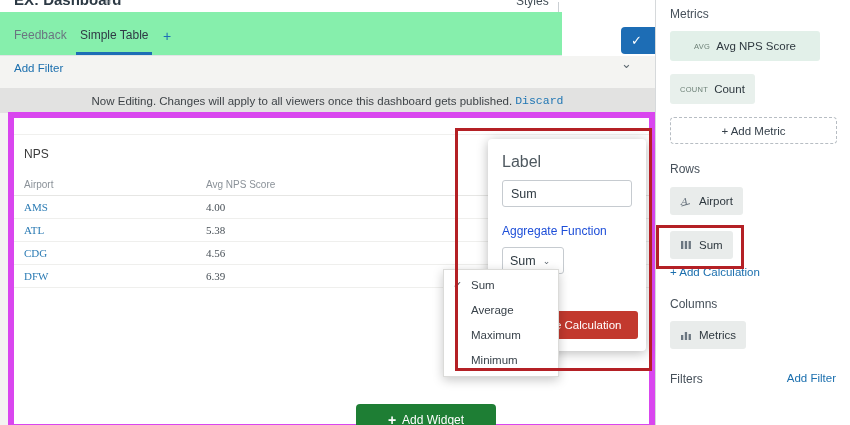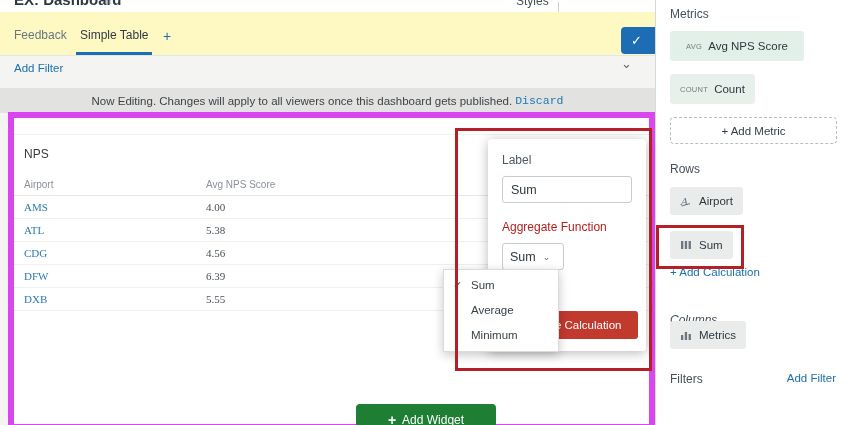--- a/index.html
+++ b/index.html
@@ -7,21 +7,21 @@
   .stage{position:relative;width:850px;height:425px;overflow:hidden;background:#fff;}
 
   
   .topbar{position:absolute;left:0;top:0;width:655px;height:12px;background:#fff;overflow:hidden;}
   .dash-title{position:absolute;left:14px;top:-9px;font-size:15px;font-weight:700;color:#2c3944;white-space:nowrap;}
   .star{position:absolute;left:103px;top:-7px;font-size:12px;color:#8b959d;}
   .styles-link{position:absolute;left:516px;top:-6px;font-size:12px;color:#424d56;}
   .top-sep{position:absolute;left:558px;top:2px;width:1px;height:10px;background:#cacfd3;}
 
   
-  .tabbar{position:absolute;left:0;top:12px;width:655px;height:43px;background:#fef9c3;border-bottom:1px solid #e2e4e6;}
+  .tabbar{position:absolute;left:0;top:12px;width:562px;height:43px;background:#86efac;border-bottom:1px solid #e2e4e6;}
   .tab{position:absolute;bottom:13px;font-size:12px;cursor:default;white-space:nowrap;}
   .tab-feedback{left:14px;color:#6a7580;}
   .tab-simple{left:80px;color:#2f3a45;}
   .tab-underline{position:absolute;left:76px;bottom:0;width:76px;height:3px;background:#1d6db5;}
   .tab-add{position:absolute;left:163px;bottom:11px;font-size:14px;color:#1d6db5;}
   .done-btn{position:absolute;left:621px;top:15px;width:46px;height:27px;background:#1d6db5;border-radius:4px;color:#fff;display:flex;align-items:center;padding-left:10px;font-size:13px;border:none;}
 
   
   .canvas{position:absolute;left:0;top:56px;width:655px;height:369px;background:#f4f4f2;}
   .addfilter-link{position:absolute;left:14px;top:62px;font-size:11.5px;color:#1b6fae;}
@@ -37,46 +37,46 @@
   .tbl{position:absolute;left:0;top:56px;width:100%;}
   .thead{height:21px;position:relative;border-bottom:1px solid #e6e6e4;}
   .th{position:absolute;top:5px;font-size:10px;color:#8a9198;}
   .th1{left:10px;} .th2{left:192px;}
   .trow{height:22px;position:relative;border-bottom:1px solid #efefed;font-family:Liberation Serif, serif;}
   .td-link{position:absolute;left:10px;top:5px;font-size:11px;color:#2b7bb4;}
   .td-val{position:absolute;left:192px;top:5px;font-size:11px;color:#474f56;}
 
   
   .popup{position:absolute;left:488px;top:139px;width:158px;height:212px;background:#fff;border-radius:4px;box-shadow:0 2px 12px rgba(0,0,0,.28);z-index:5;padding:14px;box-sizing:border-box;}
-  .field-label{font-size:12px;color:#4e585f;}
+  .field-label{font-size:16px;color:#4e585f;}
   .text-input{margin-top:9px;width:100%;height:27px;border:1px solid #c6cbd0;border-radius:3px;padding:0 8px;font-size:12.5px;color:#2f3a42;box-sizing:border-box;font-family:inherit;}
-  .agg-label{margin-top:17px;font-size:12px;color:#b91c1c;}
+  .agg-label{margin-top:17px;font-size:12px;color:#1d4ed8;}
   .select{margin-top:9px;width:62px;height:27px;border:1px solid #c6cbd0;border-radius:3px;display:flex;align-items:center;padding:0 7px;gap:7px;font-size:12.5px;color:#2f3a42;background:#fff;box-sizing:border-box;}
   .select .caret{font-size:9px;color:#5d6770;}
   .remove-btn{position:absolute;left:14px;right:8px;bottom:12px;height:28px;background:#c2392e;border:none;border-radius:3px;color:#fff;font-size:11.5px;display:flex;align-items:center;justify-content:center;font-family:inherit;}
 
   
   .dropdown{position:absolute;left:443px;top:269px;width:114px;background:#fff;border:1px solid #dbdbd9;box-shadow:0 3px 10px rgba(0,0,0,.22);z-index:8;padding:3px 0;}
   .option{position:relative;height:25px;line-height:25px;padding-left:27px;font-size:11.5px;color:#39424a;}
   .option .check{position:absolute;left:9px;font-size:11px;}
 
   
   .ann{position:absolute;border:3px solid #b42025;z-index:20;pointer-events:none;}
   .ann-popup{left:455px;top:128px;width:191px;height:237px;}
   .ann-sum{left:656px;top:225px;width:82px;height:38px;}
 
   .add-widget{position:absolute;left:356px;top:404px;width:140px;height:32px;background:#1e7e34;border-radius:4px;color:#fff;font-size:12px;display:flex;align-items:center;justify-content:center;gap:6px;z-index:2;border:none;font-family:inherit;}
   .add-widget .plus{font-size:14px;font-weight:700;}
 
   
   .sidebar{position:absolute;left:655px;top:0;width:195px;height:425px;background:#fff;border-left:1px solid #d6d9db;box-sizing:border-box;}
   .sb-heading{position:absolute;left:14px;font-size:12px;color:#46505a;}
-  .h-metrics{top:7px;} .h-rows{top:162px;} .h-columns{top:313px;font-style:italic;} .h-filters{top:372px;}
+  .h-metrics{top:7px;} .h-rows{top:162px;} .h-columns{top:297px;} .h-filters{top:372px;}
   .chip{position:absolute;left:14px;display:inline-flex;align-items:center;border-radius:3px;white-space:nowrap;}
-  .chip-avg{top:31px;height:30px;background:#e2f0e9;padding:0 16px;gap:6px;}
+  .chip-avg{top:31px;height:30px;background:#e2f0e9;padding:0 24px;gap:6px;}
   .chip-count{top:74px;height:30px;background:#e8f0ec;padding:0 10px;gap:6px;}
   .chip-type{font-size:7.5px;color:#6e8278;letter-spacing:.3px;}
   .chip-label{font-size:11.5px;color:#2e383f;}
   .add-metric-btn{position:absolute;left:14px;top:117px;width:167px;height:27px;border:1px dashed #b7bdc3;border-radius:4px;background:#fff;font-size:11.5px;color:#343f49;display:flex;align-items:center;justify-content:center;font-family:inherit;}
   .chip-field{height:28px;background:#e9eceb;padding:0 10px;gap:7px;}
   .chip-airport{top:187px;} .chip-sum{top:231px;} .chip-metrics{top:321px;}
   .sb-link{position:absolute;font-size:11.5px;color:#1b6fae;}
   .link-addcalc{left:14px;top:266px;}
   .link-addfilter{right:14px;top:372px;}
   .icon-svg{display:block;}
@@ -129,24 +129,20 @@
         <span class="td-val">5.38</span>
       </div>
       <div class="trow">
         <span class="td-link">CDG</span>
         <span class="td-val">4.56</span>
       </div>
       <div class="trow">
         <span class="td-link">DFW</span>
         <span class="td-val">6.39</span>
       </div>
-      <div class="trow">
-        <span class="td-link">DXB</span>
-        <span class="td-val">5.55</span>
-      </div>
     </div>
   </div>
 
   <div class="popup">
     <div class="field-label">Label</div>
     <input class="text-input" type="text" value="Sum" style="">
     <div class="agg-label">Aggregate Function</div>
     <div class="select">
       <span>Sum</span>
       <span class="caret">⌄</span>
@@ -156,20 +152,23 @@
 
   <div class="dropdown">
     <div class="option">
       <span class="check">✓</span>
       <span>Sum</span>
     </div>
     <div class="option">
       <span>Average</span>
     </div>
     <div class="option">
+      <span>Maximum</span>
+    </div>
+    <div class="option">
       <span>Minimum</span>
     </div>
   </div>
 
   <div class="ann ann-popup"></div>
   <div class="ann ann-sum"></div>
 
   <button class="add-widget">
     <span class="plus">+</span>
     <span>Add Widget</span>

